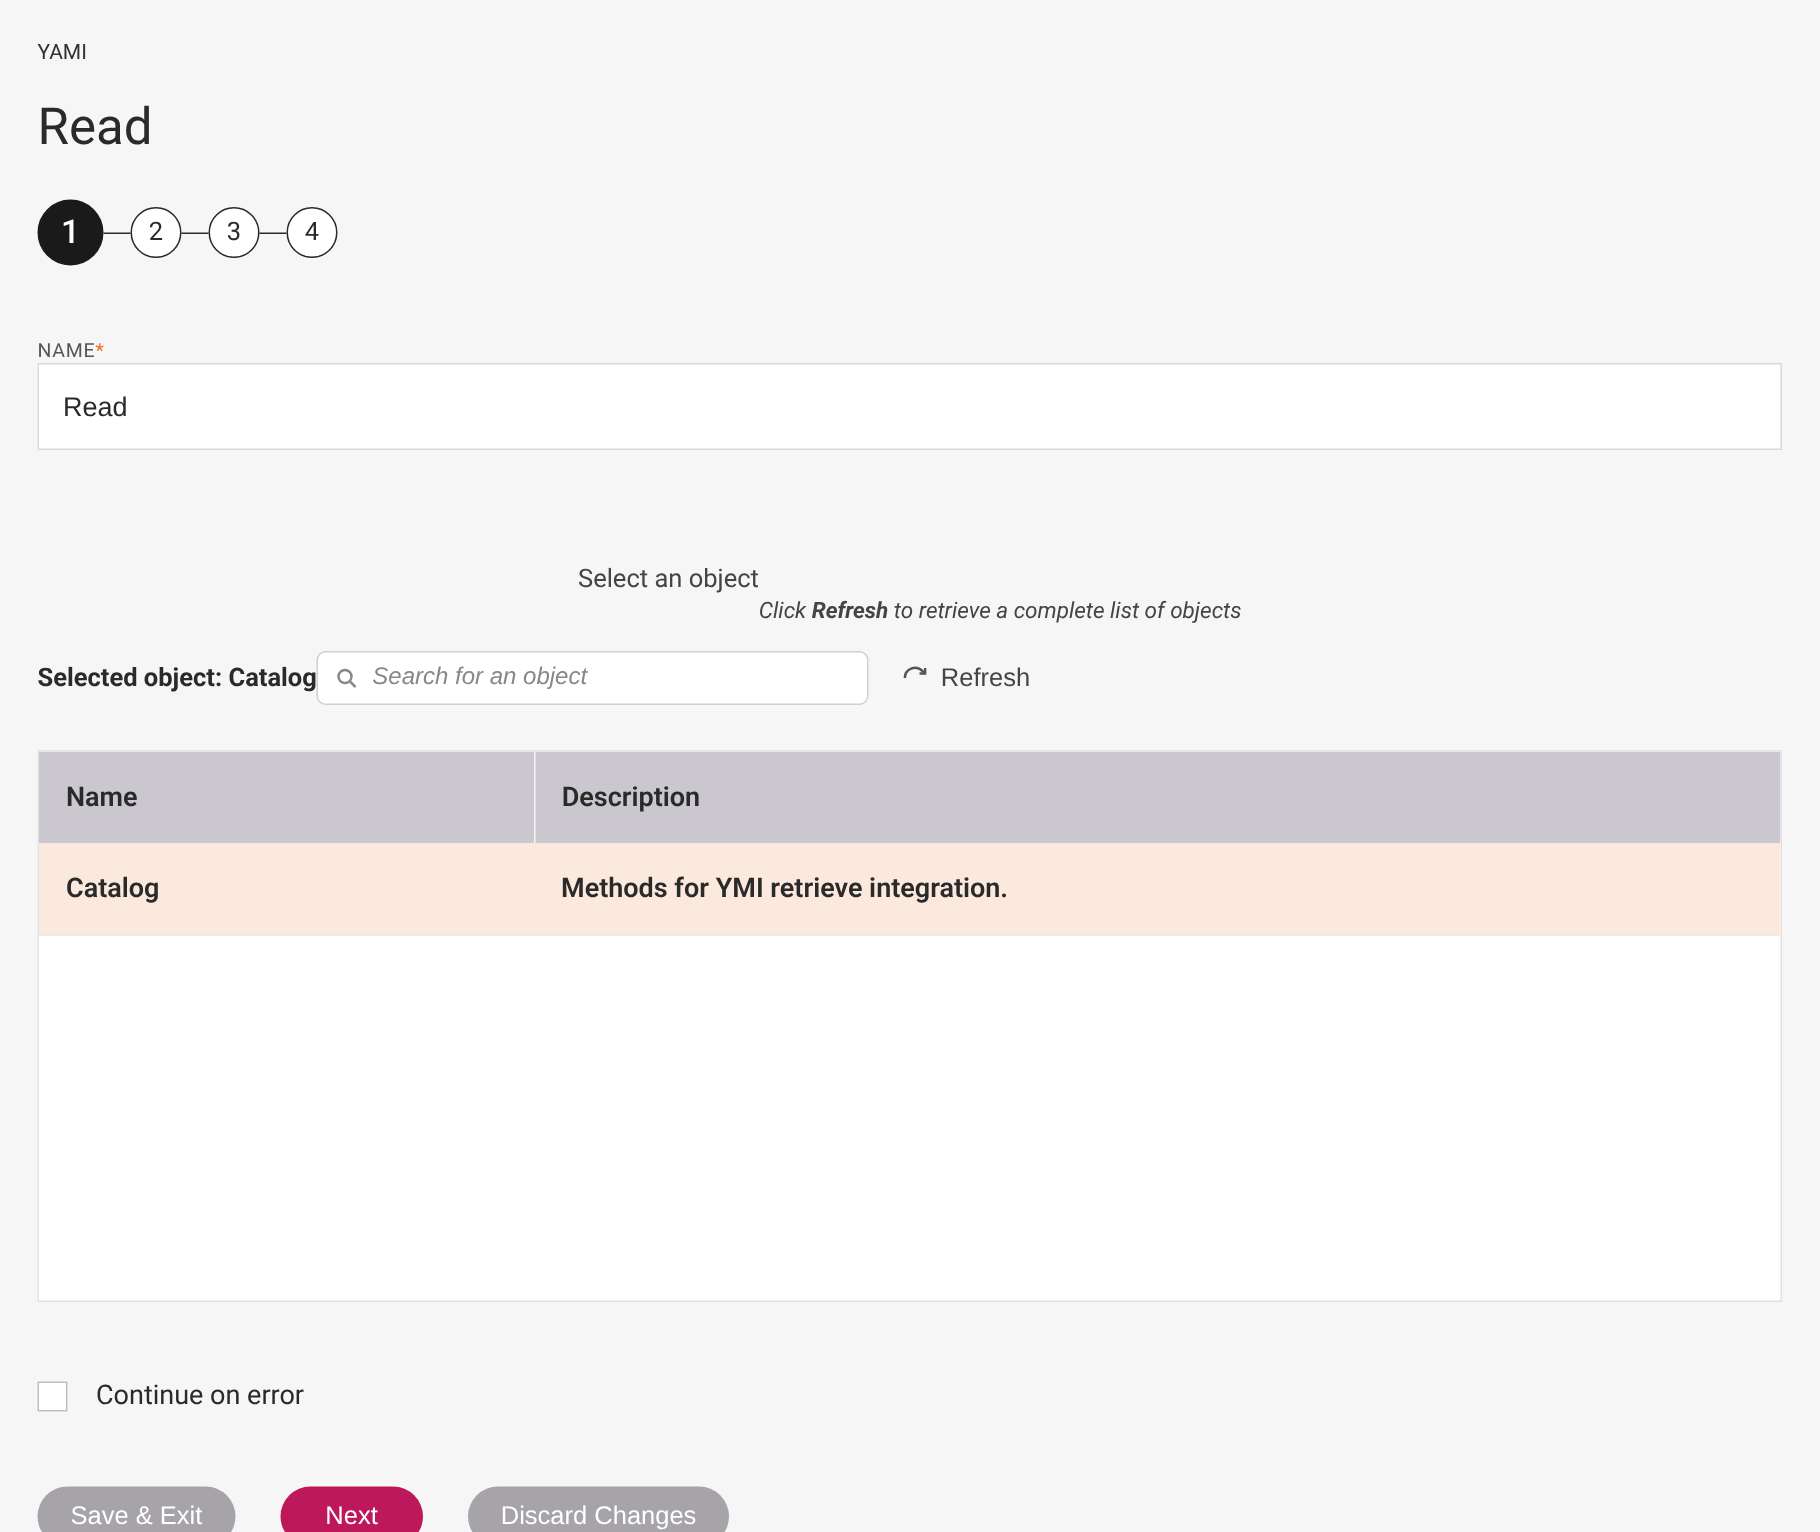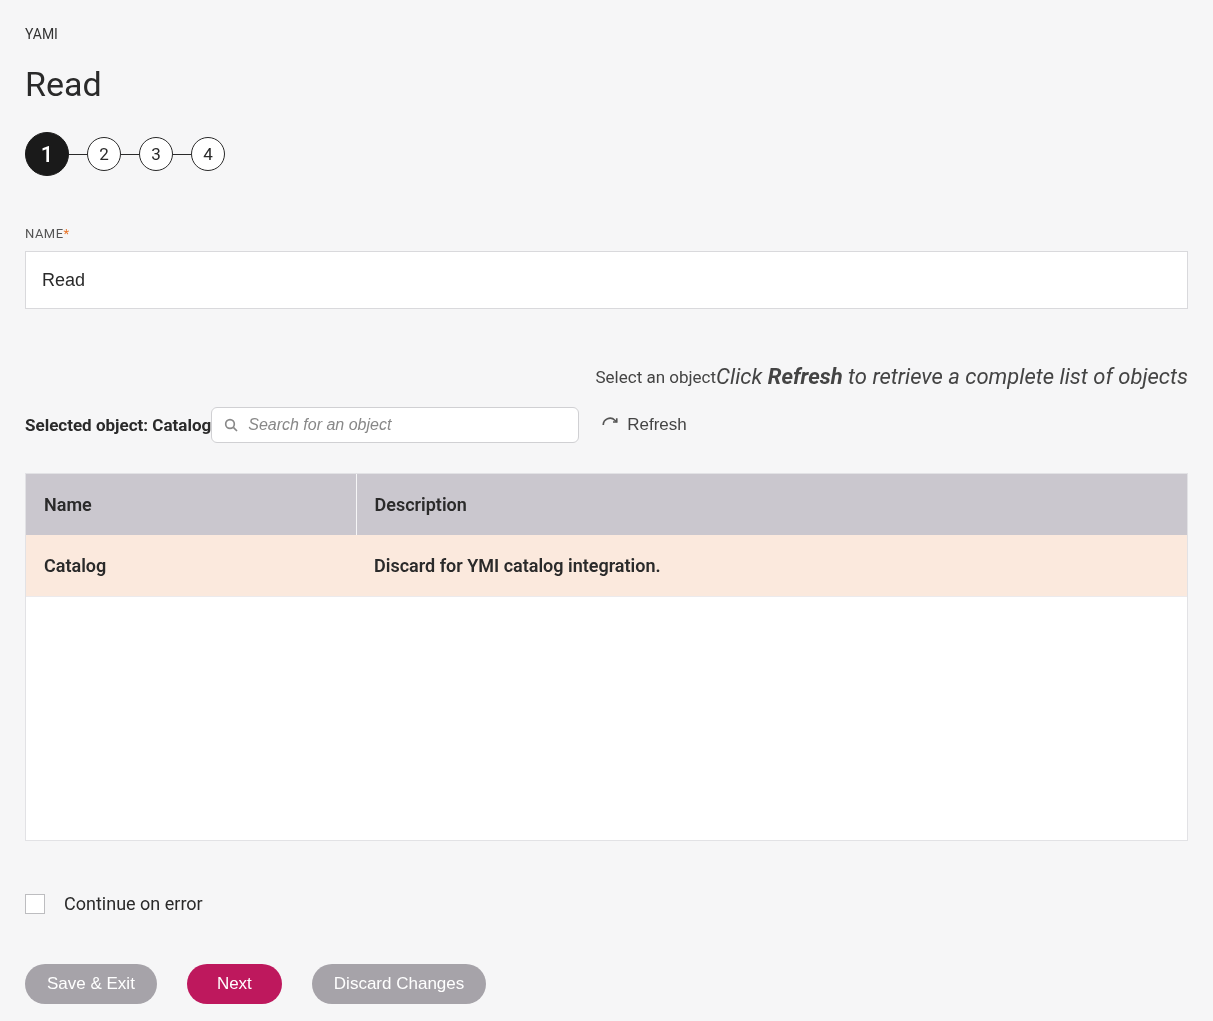--- a/index.html
+++ b/index.html
@@ -56,53 +56,53 @@
     }
     .step-connector {
       width: 18px;
       height: 1px;
       background: #2a2a2a;
     }
     .field-label {
       font-size: 13px;
       letter-spacing: 0.5px;
       color: #555;
-      margin-bottom: 10px;
       display: block;
     }
     .field-label .required {
       color: #e97223;
     }
     .text-input {
       width: 100%;
       height: 58px;
       border: 1px solid #d9d9dc;
       background: #fff;
       font-size: 18px;
       padding: 0 16px;
       color: #2a2a2a;
       outline: none;
     }
     .section-gap {
       margin-top: 55px;
     }
     .select-object-row {
       display: flex;
-      justify-content: flex-end;
+      justify-content: center;
       align-items: center;
       margin-bottom: 18px;
     }
     .select-object-text {
       font-size: 17px;
       color: #444;
     }
     .refresh-hint {
-      font-size: 22px;
+      font-size: 15px;
       font-style: italic;
       color: #444;
+      margin-top: 43px;
     }
     .refresh-hint .bold {
       font-weight: 700;
       font-style: italic;
     }
     .selected-row {
       display: flex;
       align-items: center;
       margin-bottom: 30px;
     }
@@ -293,21 +293,21 @@
     <table class="obj-table">
       <thead>
         <tr>
           <th class="col-name">Name</th>
           <th>Description</th>
         </tr>
       </thead>
       <tbody>
         <tr class="selected">
           <td>Catalog</td>
-          <td>Discard for YMI catalog integration.</td>
+          <td>Methods for YMI retrieve integration.</td>
         </tr>
       </tbody>
     </table>
   </div>
 
   <div class="checkbox-row">
     <div class="checkbox-box"></div>
     <label class="checkbox-label">Continue on error</label>
   </div>
 

